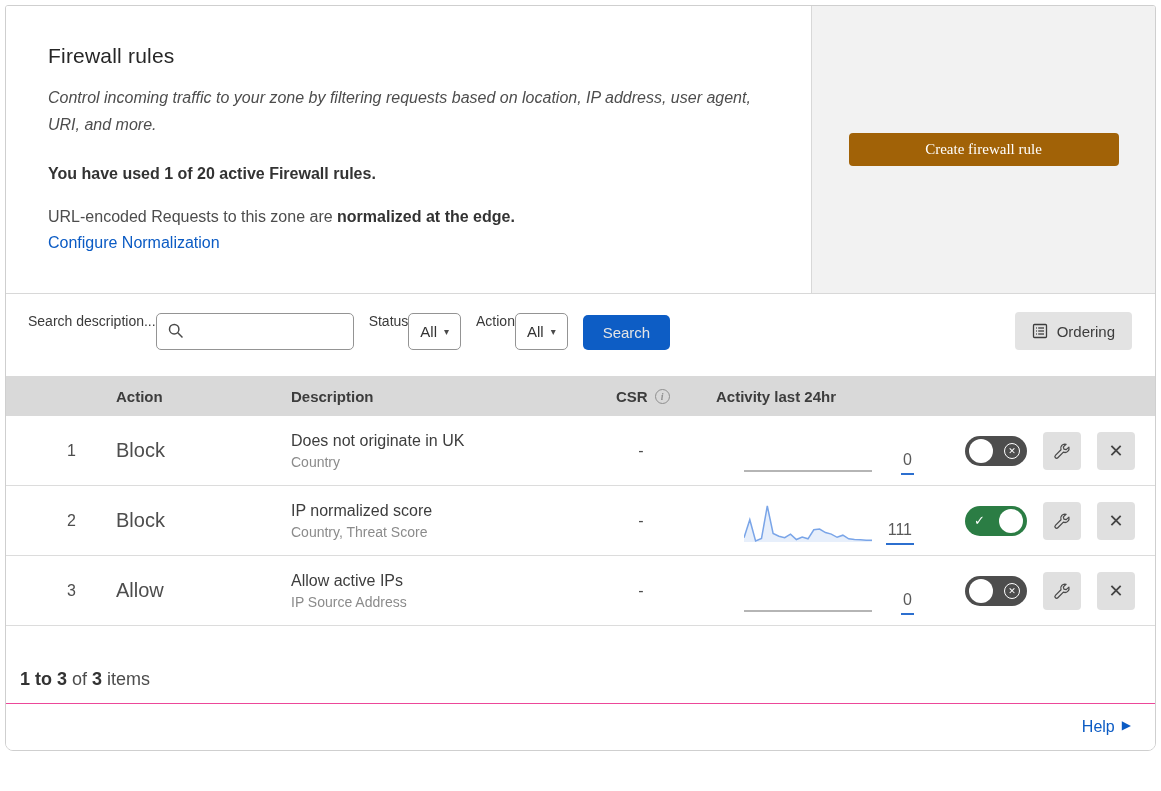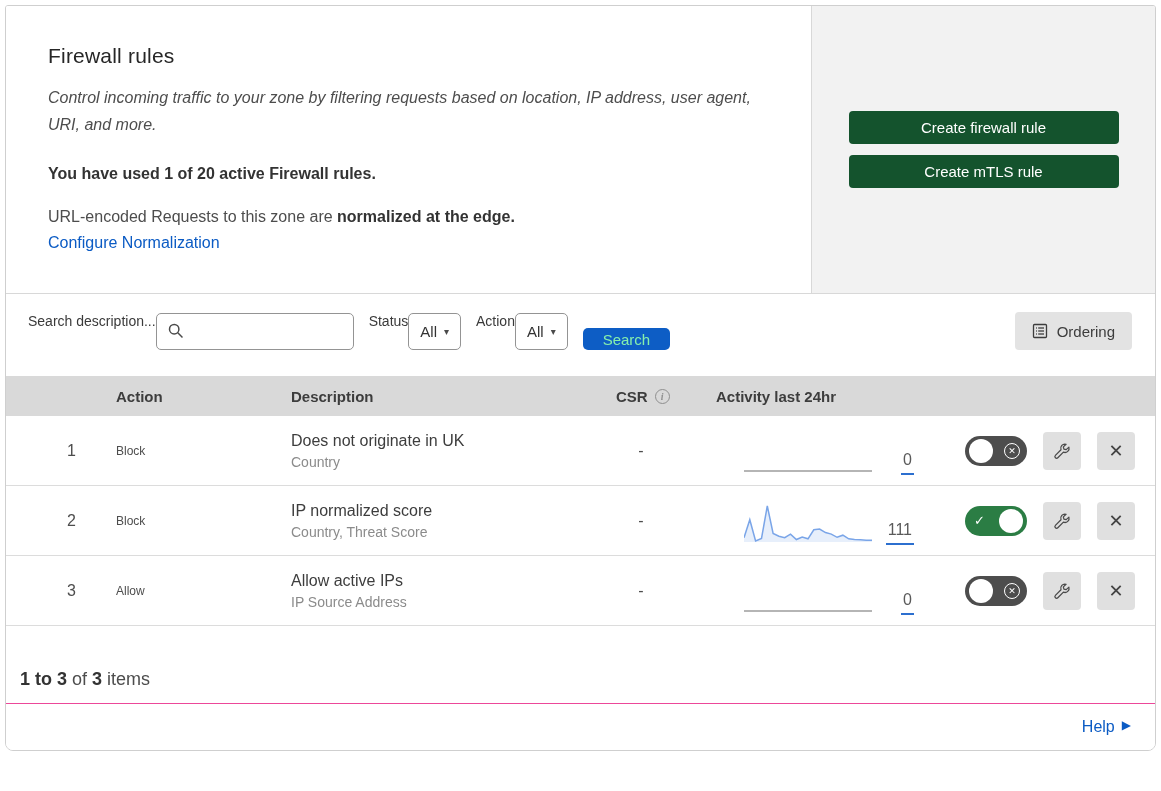--- a/index.html
+++ b/index.html
@@ -15,52 +15,52 @@
   .hero h1 { margin:0 0 16px 0; font-size:21px; font-weight:400; color:#262626; letter-spacing:.2px; }
   .hero .desc { margin:0; font-size:16px; line-height:27px; color:#4d4d4d; max-width:730px;font-style:italic; }
   .hero .usage { margin:27px 0 0 0; font-size:16px; font-weight:700; color:#333; }
   .hero .norm { margin:25px 0 0 0; font-size:16px; color:#4d4d4d; }
   .hero .norm b { color:#333; }
   .hero a.cfg-link { display:inline-block; margin-top:8px; font-size:16px; color:#0b5bc4;
     cursor:pointer; }
 
   .panel { flex:1; background:#f2f2f2; display:flex; align-items:center; justify-content:center; }
   .panel-btns { display:flex; flex-direction:column; gap:11px; width:270px; }
-  .btn-primary { display:block; width:100%; height:33px; background:#14532d; color:#fff;
-    border:none; border-radius:4px; font-size:15px; font-family:Liberation Sans, sans-serif; cursor:pointer; }
+  .btn-primary { display:block; width:100%; height:33px; background:#a16207; color:#fff;
+    border:none; border-radius:4px; font-size:15px; font-family:Liberation Serif, serif; cursor:pointer; }
 
   
   .main { background:#fff; }
   .filters { display:flex; align-items:flex-end; padding:18px 16px 26px 22px; }
   .fgroup { display:flex; flex-direction:row; }
   .flabel { font-size:14px; color:#3a3a3a; margin-bottom:9px; }
   .search-wrap { position:relative; width:198px; }
   .search-wrap input { width:198px; height:37px; border:1px solid #949494; border-radius:5px;
     padding:0 10px 0 36px; font-size:15px; font-family:inherit; color:#333; outline:none; }
   .search-icon { position:absolute; left:11px; top:9px; width:18px; height:18px; }
   .selbox { height:37px; border:1px solid #949494; border-radius:5px; background:#fff;
     display:flex; align-items:center; gap:7px; padding:0 11px; font-size:15px; color:#333; cursor:pointer; }
   .caret { font-size:10px; color:#4a4a4a; line-height:1; }
   .ml16 { margin-left:15px; }
-  .btn-search { margin-left:15px; height:22px; padding:0 20px; background:#0d5dc5; color:#86efac;
+  .btn-search { margin-left:15px; height:35px; padding:0 20px; background:#0d5dc5; color:#e5e5e5;
     border:none; border-radius:5px; font-size:15px; font-family:inherit; cursor:pointer; }
   .btn-ordering { margin-left:auto; margin-right:7px; height:38px; padding:0 17px;
     background:#e3e3e3; color:#3d3d3d; border:none; border-radius:4px; font-size:15px;
     font-family:inherit; display:flex; align-items:center; gap:9px; cursor:pointer; }
 
   
   .grid { display:grid; grid-template-columns:90px 175px 325px 100px 230px 1fr; align-items:center; }
   .thead { background:#d9d9d9; height:40px; font-size:15px; font-weight:700; color:#3d3d3d; }
   .thead .hc { padding-left:20px; display:flex; align-items:center; gap:7px; }
   .info-i { width:15px; height:15px; border:1px solid #8f8f8f; border-radius:50%; color:#8f8f8f;
     font-size:10px; font-style:italic; font-weight:700; display:inline-flex; align-items:center;
     justify-content:center; font-family:"Liberation Serif",serif; }
   .trow { height:70px; border-bottom:1px solid #dcdcdc; }
   .cell-num { text-align:right; padding-right:20px; font-size:16px; color:#4d4d4d; }
-  .cell-action { padding-left:20px; font-size:12px; color:#4d4d4d; }
+  .cell-action { padding-left:20px; font-size:20px; color:#4d4d4d; }
   .cell-desc { padding-left:20px; }
   .desc-title { font-size:16px; color:#3d3d3d; }
   .desc-sub { font-size:14px; color:#8b8b8b; margin-top:4px; }
   .cell-csr { padding-left:20px; text-align:center; font-size:16px; color:#4d4d4d; width:70px; }
   .cell-activity { display:flex; align-items:flex-end; padding-left:48px; padding-right:12px; height:100%; }
   .spark { width:128px; height:44px; margin-bottom:10px; }
   .flat-line { width:128px; border-top:2px solid #b5b5b5; margin-bottom:13px; }
   .count-link { margin-left:auto; margin-bottom:10px; font-size:16px; color:#5a5a5a;
     padding:0 2px 4px 2px; border-bottom:2px solid #2c6fcf; cursor:pointer; text-decoration:none; }
   .cell-controls { display:flex; align-items:center; justify-content:flex-end; gap:16px; padding-right:20px; }
@@ -96,21 +96,20 @@
     <div class="hero">
       <h1>Firewall rules</h1>
       <p class="desc">Control incoming traffic to your zone by filtering requests based on location, IP address, user agent, URI, and more.</p>
       <p class="usage">You have used 1 of 20 active Firewall rules.</p>
       <p class="norm"><span>URL-encoded Requests to this zone are </span><b>normalized at the edge.</b></p>
       <a class="cfg-link">Configure Normalization</a>
     </div>
     <div class="panel">
       <div class="panel-btns">
         <button class="btn-primary">Create firewall rule</button>
-        <button class="btn-primary">Create mTLS rule</button>
       </div>
     </div>
   </div>
 
   <div class="main" style="border-top:1px solid #d8d8d8;">
 
     <div class="filters">
       <div class="fgroup">
         <span class="flabel">Search description...</span>
         <div class="search-wrap">

